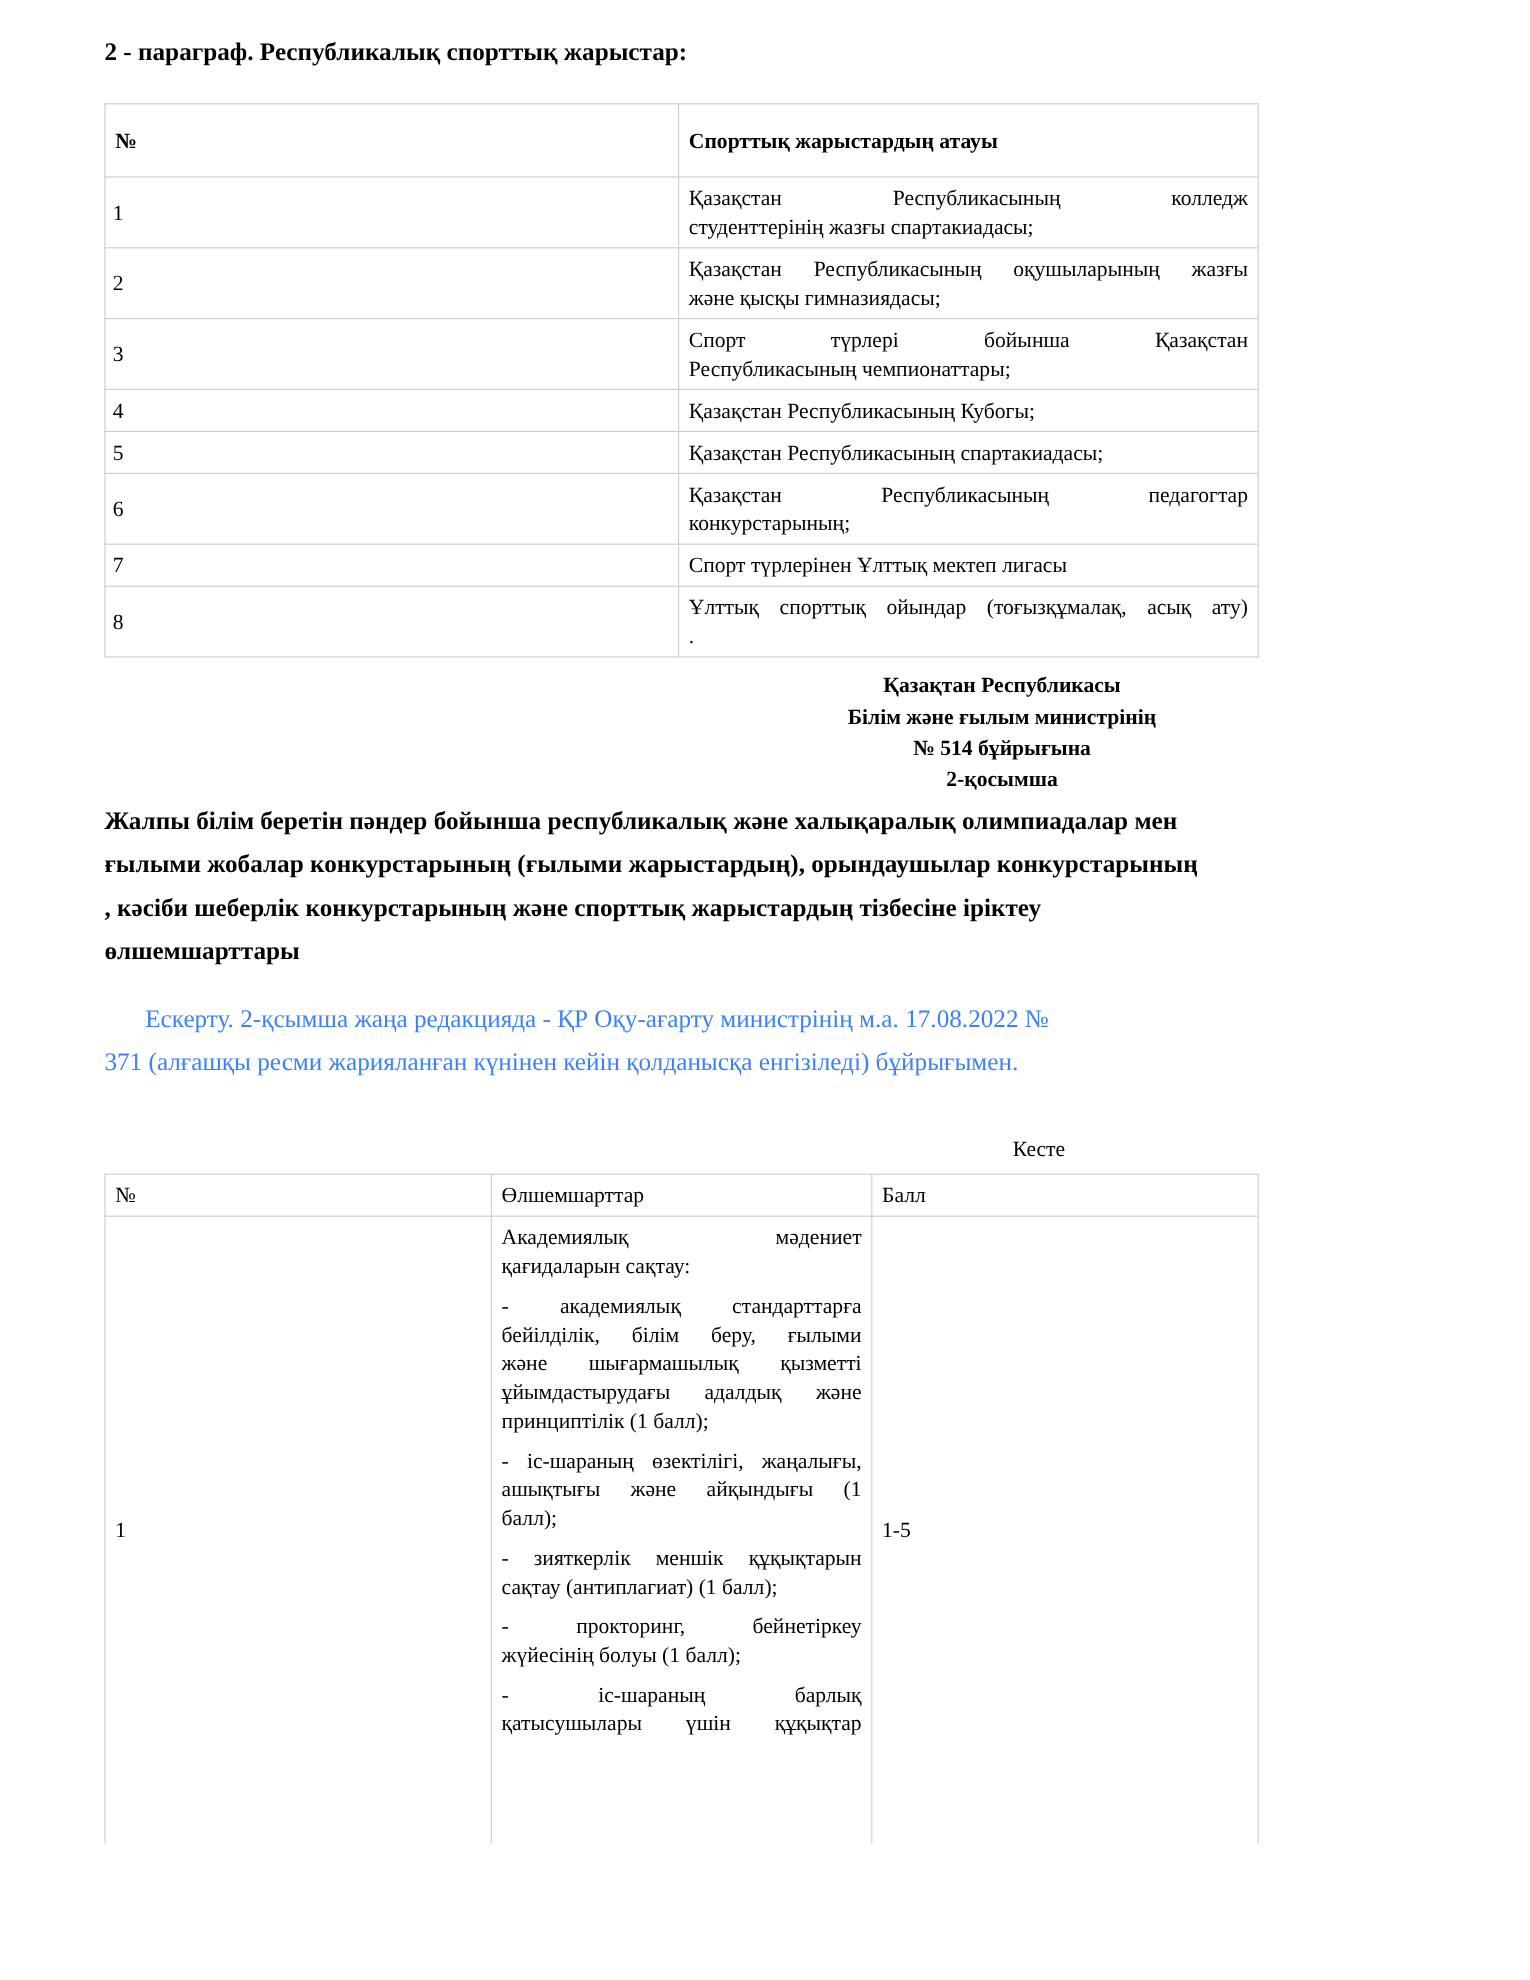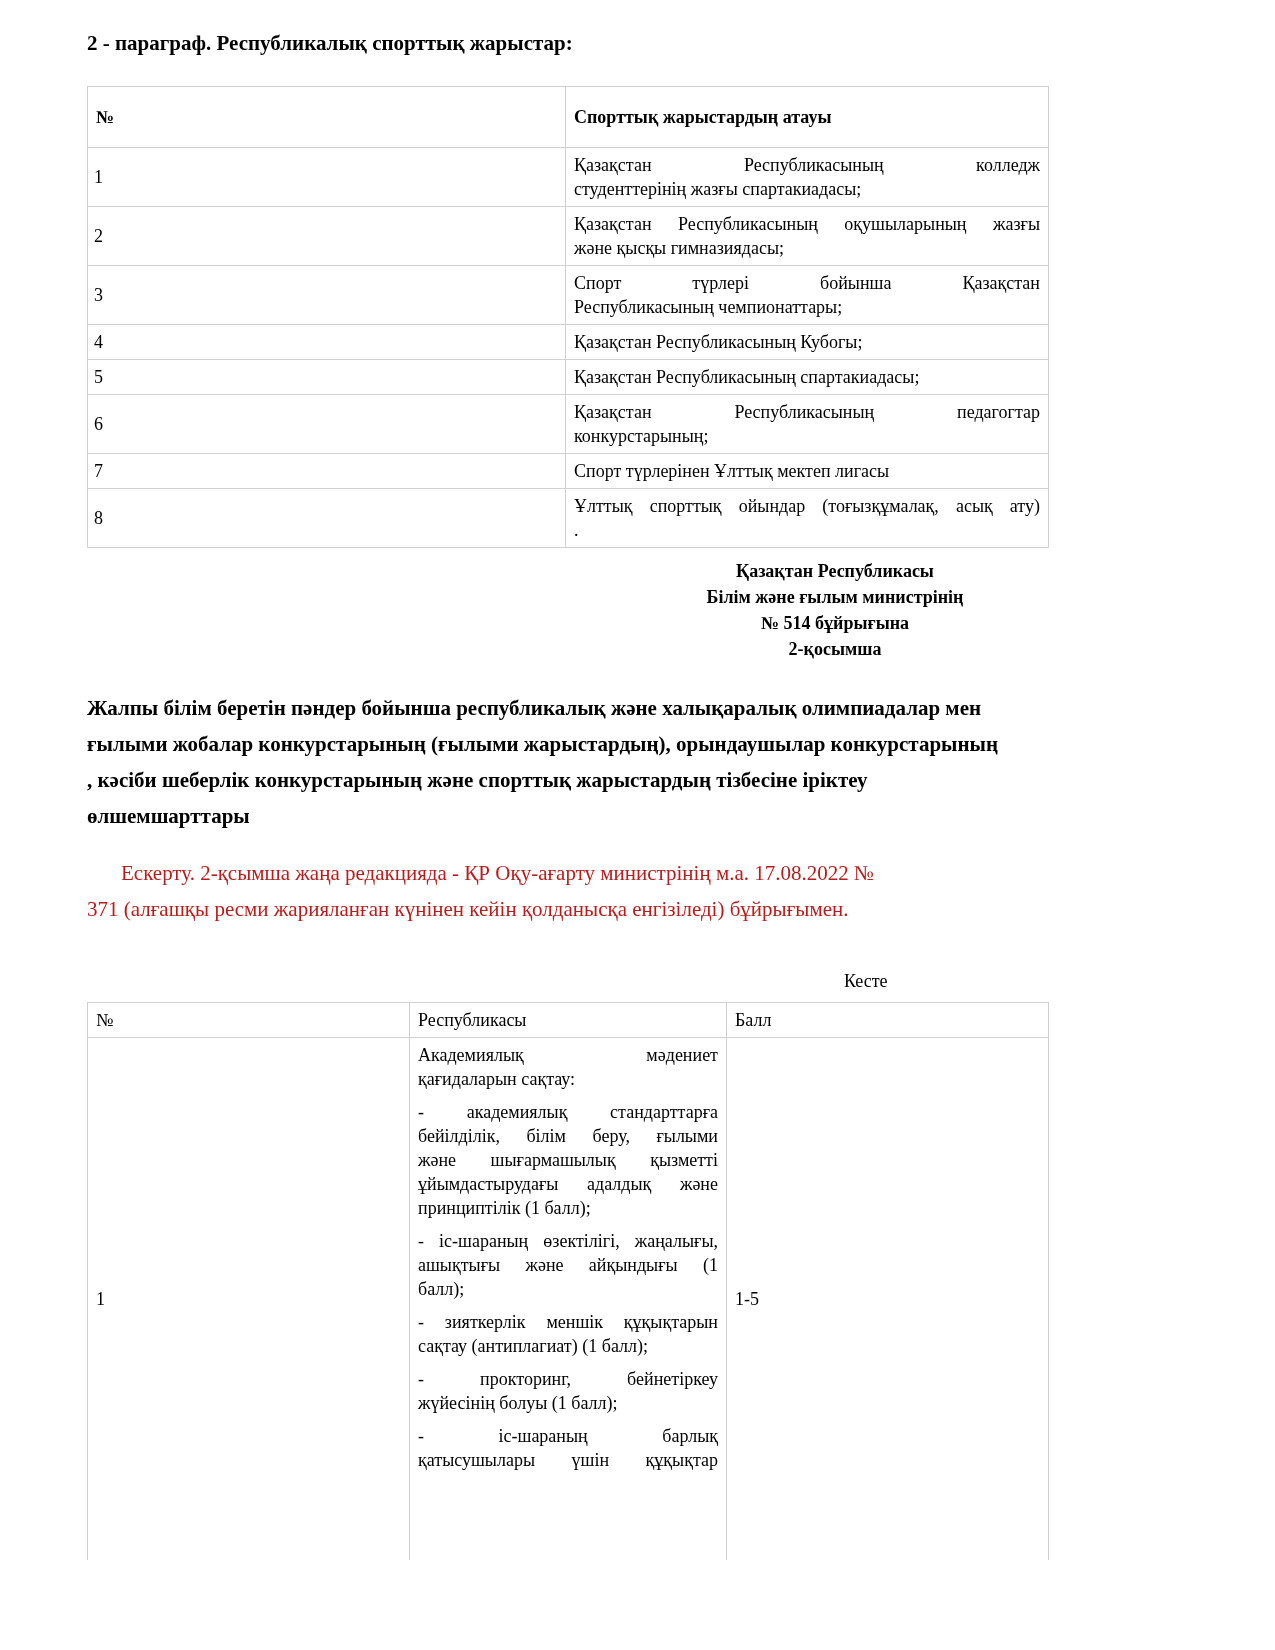--- a/index.html
+++ b/index.html
@@ -55,33 +55,33 @@
     margin-top: 10px;
     margin-left: 523px;
     width: 450px;
     text-align: center;
     font-size: 18px;
     line-height: 26px;
     font-weight: bold;
   }
 
   .bold-para {
-    margin-top: 28px;
+    margin-top: 4px;
     width: 1043px;
     font-size: 21px;
     font-weight: bold;
     line-height: 36px;
   }
 
   .note {
     margin-top: 21px;
     width: 1043px;
     font-size: 21px;
     line-height: 36px;
-    color: #b91c1c;
+    color: #3b82f6;
   }
   .note .ln:first-child { text-indent: 34px; }
 
   .caption {
     margin-top: 42px;
     margin-left: 757px;
     font-size: 18px;
     line-height: 25px;
   }
 
@@ -191,21 +191,21 @@
 
   <table class="t2">
     <colgroup>
         <col style="width:322px">
         <col style="width:317px">
         <col style="width:322px">
       </colgroup>
     <tbody>
       <tr class="hdr">
         <td>№</td>
-        <td>Республикасы</td>
+        <td>Өлшемшарттар</td>
         <td>Балл</td>
       </tr>
       <tr class="body">
         <td class="num">1</td>
         <td class="crit">
           <div class="para lines-justify">
               <span class="ln">Академиялық мәдениет</span>
               <span class="ln">қағидаларын сақтау:</span>
             </div>
           <div class="para lines-justify">

